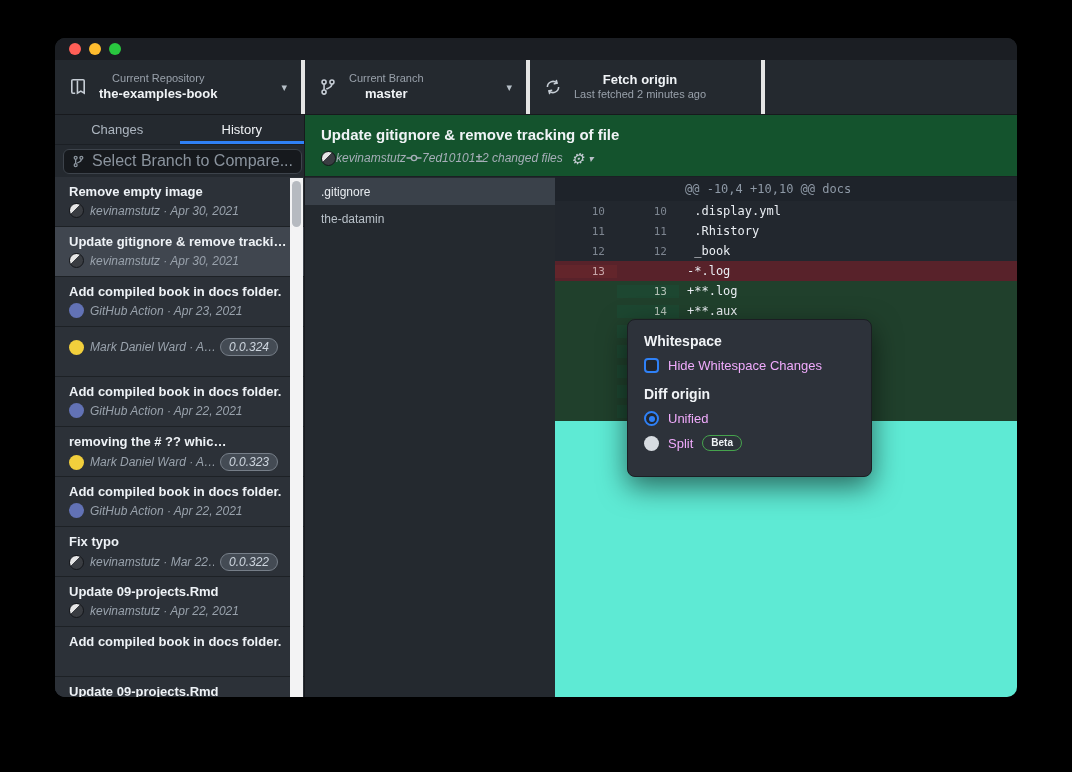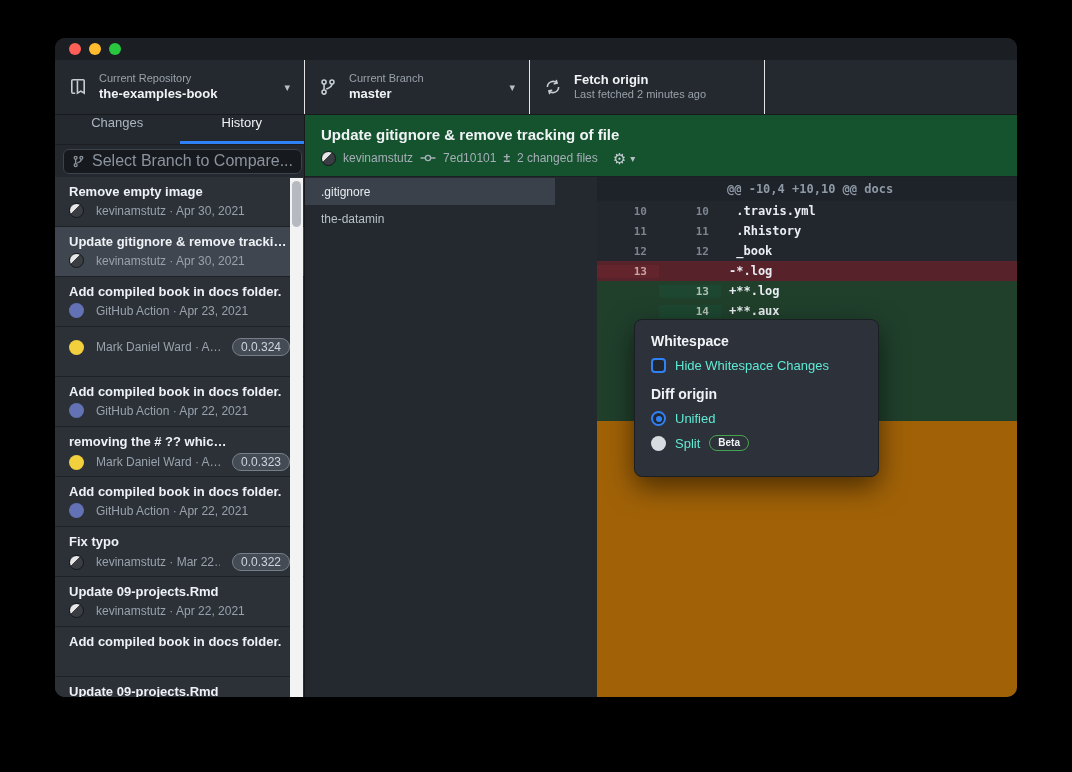--- a/index.html
+++ b/index.html
@@ -11,94 +11,94 @@
             background:#24292f; border-radius:10px; overflow:hidden;
             box-shadow:0 20px 60px rgba(0,0,0,.7); }
 
   
   .titlebar { height:22px; background:#1b1e23; display:flex; align-items:center; padding-left:14px; gap:8px; }
   .tl { width:12px; height:12px; border-radius:50%; }
   .tl.red{background:#ff5f57;} .tl.yellow{background:#febc2e;} .tl.green{background:#29c73f;}
 
   
   .toolbar { height:55px; background:#24292f; display:flex; border-bottom:1px solid #17191d; }
-  .tb-section { display:flex; align-items:center; padding:0 14px; border-right:1px solid #e5e5e5; position:relative; }
+  .tb-section { display:flex; align-items:center; padding:0 14px; border-right:4px solid #e5e5e5; position:relative;text-align:center; }
   .tb-section.repo { width:250px; } .tb-section.branch { width:225px; } .tb-section.fetch { width:235px; }
   .tb-icon { width:18px; height:18px; margin-right:12px; flex:none; color:#c6cdd5; }
   .tb-text { display:flex; flex-direction:column; line-height:1.25; min-width:0; }
   .tb-label { font-size:11px; color:#99a1ab; }
   .tb-value { font-size:13px; font-weight:bold; color:#f0f3f6; white-space:nowrap; }
   .tb-caret { margin-left:auto; color:#b7bfc7; font-size:11px; }
   .tb-fill { flex:1; }
 
   
   .body { display:flex; height:582px; }
   .sidebar { width:250px; flex:none; display:flex; flex-direction:column; background:#24292f; border-right:1px solid #17191d; }
 
   .tabs { height:30px; display:flex; border-bottom:1px solid #1b1f24; }
-  .tab { flex:1; display:flex; align-items:flex-start; justify-content:center; font-size:13px; color:#adb6c0; position:relative; cursor:default; }
+  .tab { flex:1; display:flex; align-items:center; justify-content:center; font-size:13px; color:#adb6c0; position:relative; cursor:default; }
   .tab.active { color:#f0f3f6; }
   .tab.active::after { content:""; position:absolute; left:0; right:0; bottom:0; height:3px; background:#2f81f7; }
 
   .compare-row { height:32px; display:flex; align-items:center; padding:0 8px; }
   .compare-input { flex:1; height:25px; background:#16191d; border:1px solid #3d434b; border-radius:6px;
                    display:flex; align-items:center; padding:0 8px; gap:7px; }
   .compare-input .ci-icon { width:13px; height:13px; color:#8b949e; flex:none; }
   .compare-input span { font-size:16px; color:#8b949e; white-space:nowrap; overflow:hidden; }
 
   .commit-list { flex:1; position:relative; overflow:hidden; background:#2c3138; }
   .commit { height:50px; padding:7px 14px 0 14px; border-bottom:1px solid #1d2125; background:#2c3138; }
   .commit.selected { background:#40464f; }
   .c-title { font-size:13px; font-weight:bold; color:#eef2f6; white-space:nowrap; overflow:hidden; }
-  .c-meta { display:flex; align-items:center; margin-top:4px; gap:12px; padding-right:0; }
+  .c-meta { display:flex; align-items:center; margin-top:4px; gap:6px; padding-right:12px;font-style:italic; }
   .c-meta-text { font-size:12px; color:#99a2ac; white-space:nowrap; overflow:hidden; }
   .avatar { width:15px; height:15px; border-radius:50%; flex:none; }
   .avatar.swirl  { background:linear-gradient(135deg,#e6e6e6 0 42%,#3a3d42 42%); border:1px solid #14161a; }
   .avatar.octocat{ background:#6272b5; }
   .avatar.bird   { background:#f2cf3c; }
   .badge { margin-left:auto; font-size:12px; color:#cdd5de; background:#444b54; border:1px solid #767e88;
            border-radius:9px; padding:1px 8px; line-height:14px; flex:none; }
 
   .scrollbar-track { position:absolute; top:1px; right:1px; bottom:0; width:13px; background:#f3f3f4; }
   .scrollbar-thumb { position:absolute; top:3px; left:2px; width:9px; height:46px; background:#b6bac0; border-radius:5px; }
 
   
   .rightpane { flex:1; display:flex; flex-direction:column; min-width:0; }
   .detail-header { height:62px; padding:11px 16px 0 16px; border-bottom:1px solid #1b1f24; background:#14532d; }
   .d-title { font-size:15px; font-weight:bold; color:#f0f3f6; }
-  .d-meta { display:flex; align-items:center; gap:7px; margin-top:7px; color:#a6aeb8; font-size:12px; }
+  .d-meta { display:flex; align-items:center; margin-top:7px; color:#a6aeb8; font-size:12px;font-style:italic; }
   .d-meta .mi { color:#a6aeb8; }
   .gear-cluster { display:flex; align-items:center; gap:4px; margin-left:8px; }
   .gear { font-size:15px; color:#c6cdd5; line-height:1; }
   .caret-sm { font-size:10px; color:#b7bfc7; }
 
-  .detail-body { flex:1; display:flex; min-height:0; position:relative;gap:42px; }
+  .detail-body { flex:1; display:flex; min-height:0; position:relative; }
   .file-col { width:250px; flex:none; background:#24292f; padding-top:1px; }
   .file-item { height:27px; display:flex; align-items:center; padding-left:16px; font-size:12px; color:#b9c1c9;
                white-space:nowrap; overflow:hidden; }
   .file-item.selected { background:#3a414a; color:#e8ecf0; }
 
-  .diff { flex:1; background:#a16207; font-family:"DejaVu Sans Mono", monospace; font-size:12px; overflow:hidden;font-weight:bold; }
+  .diff { flex:1; background:#5eead4; font-family:"DejaVu Sans Mono", monospace; font-size:12px; overflow:hidden; }
   .hunk { height:24px; display:flex; align-items:center; padding-left:130px; color:#8e99a6; background:#1e232a; }
   .dline { height:20px; display:flex; align-items:center; color:#e9edf2; }
   .gut { width:62px; flex:none; text-align:right; padding-right:12px; color:#7d8590; font-size:11px; }
   .dtext { padding-left:8px; white-space:pre; }
   .dline.context { background:#22272e; }
   .dline.removed { background:#58222a; }
   .dline.removed .gut { background:#63252b; color:#c7a6a9; }
   .dline.added { background:#20402c; }
   .dline.added .gut { background:#1d4731; color:#b3c0b6; }
 
   
-  .popover { position:absolute; left:329px; top:142px; width:245px; height:158px; background:#2d323a;
+  .popover { position:absolute; left:322px; top:142px; width:245px; height:158px; background:#2d323a;
              border:1px solid #1b1e23; border-radius:8px; box-shadow:0 10px 28px rgba(0,0,0,.55);
              padding:13px 16px; z-index:50; }
   .po-heading { font-size:14px; font-weight:bold; color:#f0f3f6; margin-bottom:9px; }
   .po-row { display:flex; align-items:center; gap:9px; margin-bottom:9px; }
-  .po-label { font-size:13px; color:#5eead4; }
+  .po-label { font-size:13px; color:#f0abfc; }
   .checkbox { width:15px; height:15px; border:2px solid #2f81f7; border-radius:4px; background:#22262d; flex:none; }
   .radio { width:15px; height:15px; border-radius:50%; flex:none; position:relative; }
   .radio.on { border:2px solid #2f81f7; background:#22262d; }
   .radio.on::after { content:""; position:absolute; left:2.5px; top:2.5px; width:6px; height:6px; border-radius:50%; background:#2f81f7; }
   .radio.off { background:#d7dce1; }
   .beta { font-size:10px; font-weight:bold; color:#f0f3f6; border:1.5px solid #46a34d; border-radius:9px;
           padding:1px 8px; line-height:12px; }
   .mt14 { margin-top:13px; }
 </style>
 </head>
@@ -297,21 +297,21 @@
             <div class="file-item">
               <span>the-datamin</span>
             </div>
           </div>
           <div class="diff" id="diff">
             <div class="hunk">@@ -10,4 +10,10 @@ docs</div>
 
   <div class="dline context">
     <span class="gut old">10</span>
     <span class="gut new">10</span>
-    <span class="dtext"> .travis.yml</span>
+    <span class="dtext"> .display.yml</span>
   </div>
 
   <div class="dline context">
     <span class="gut old">11</span>
     <span class="gut new">11</span>
     <span class="dtext"> .Rhistory</span>
   </div>
 
   <div class="dline context">
     <span class="gut old">12</span>

